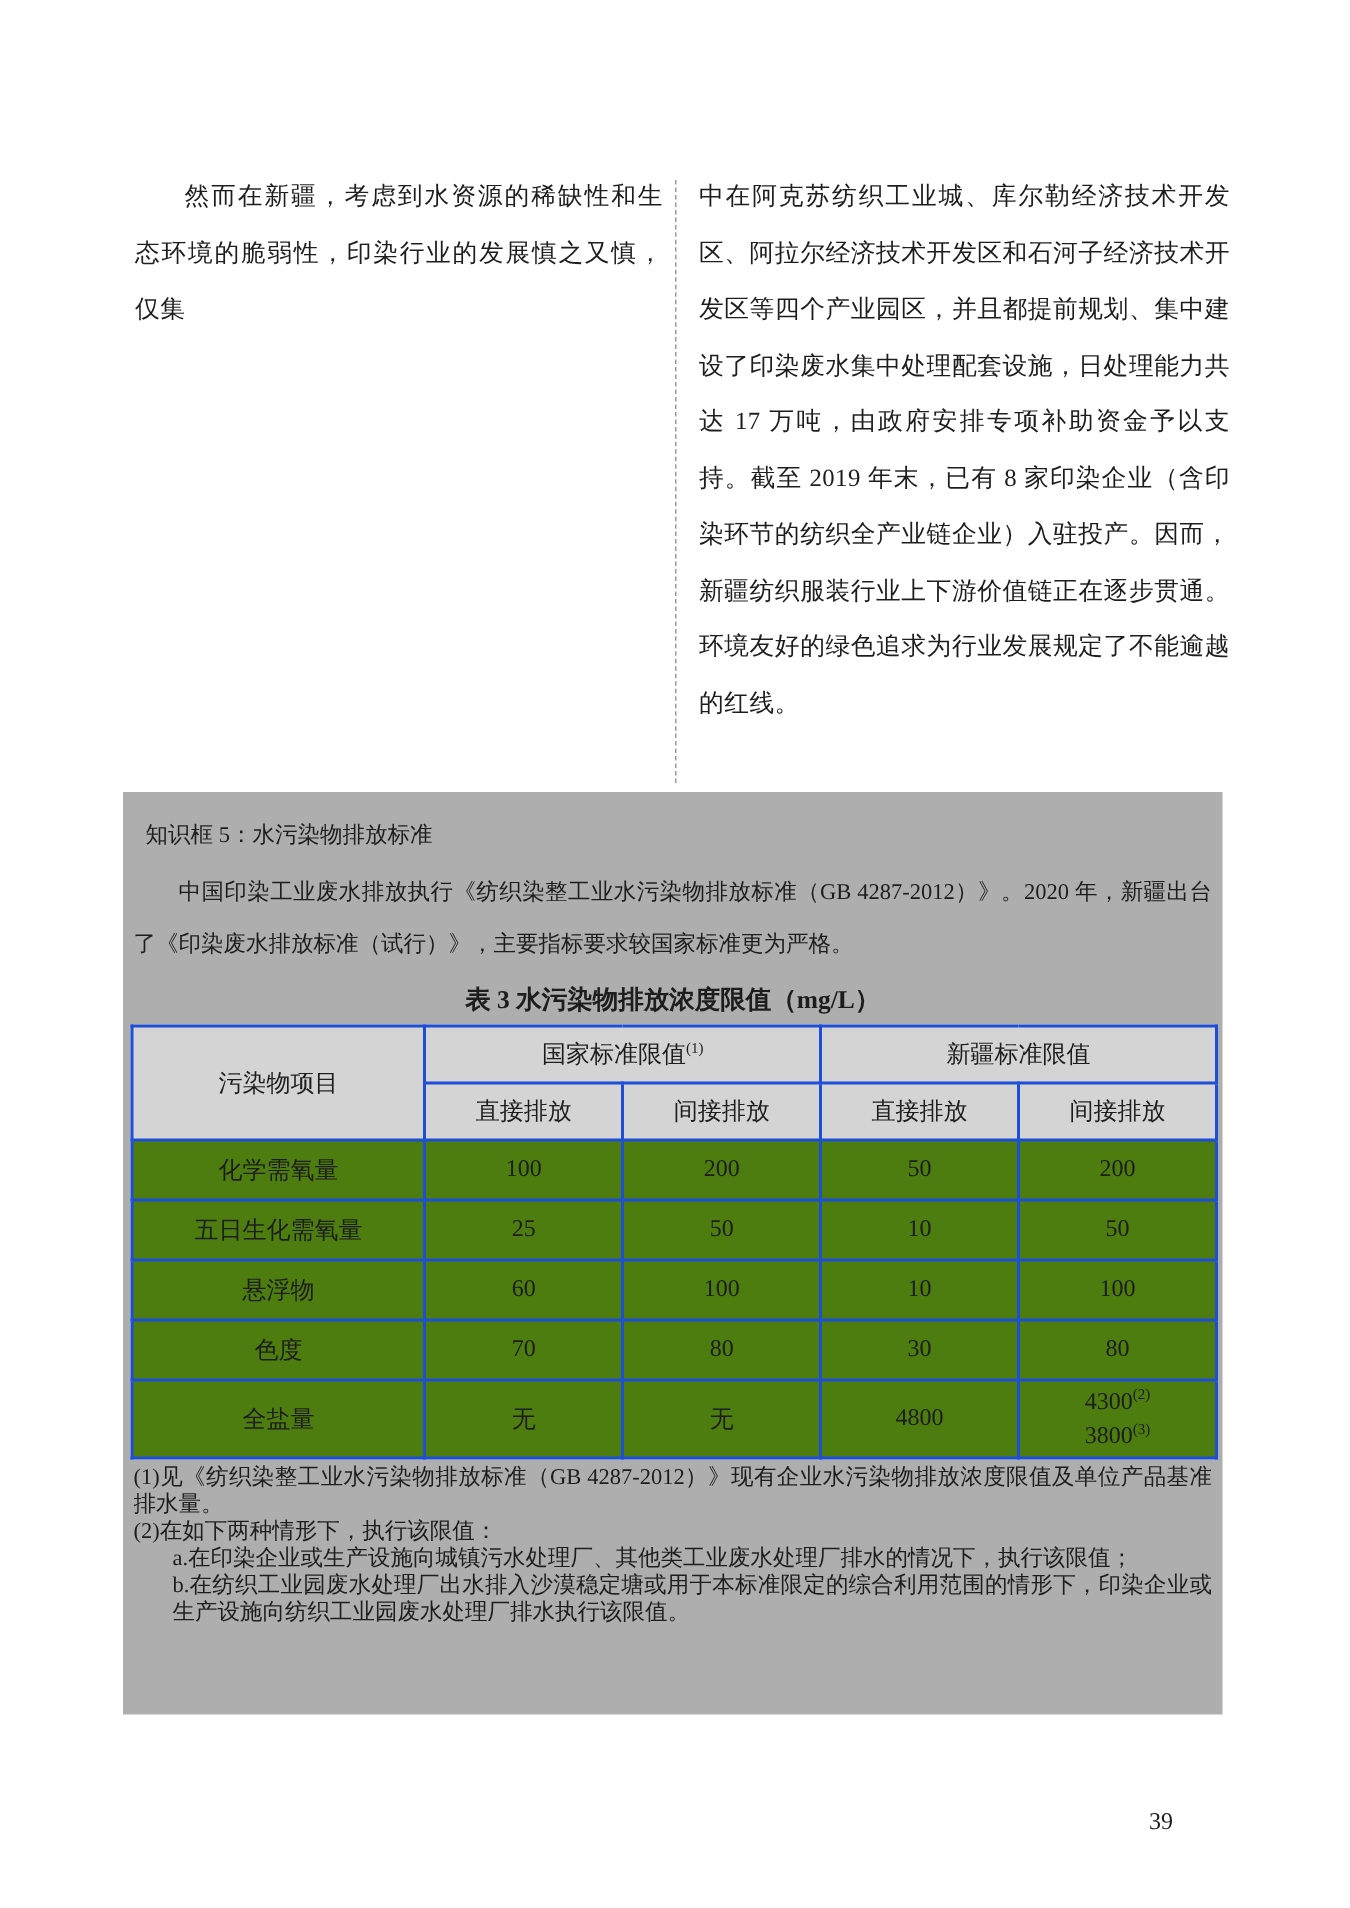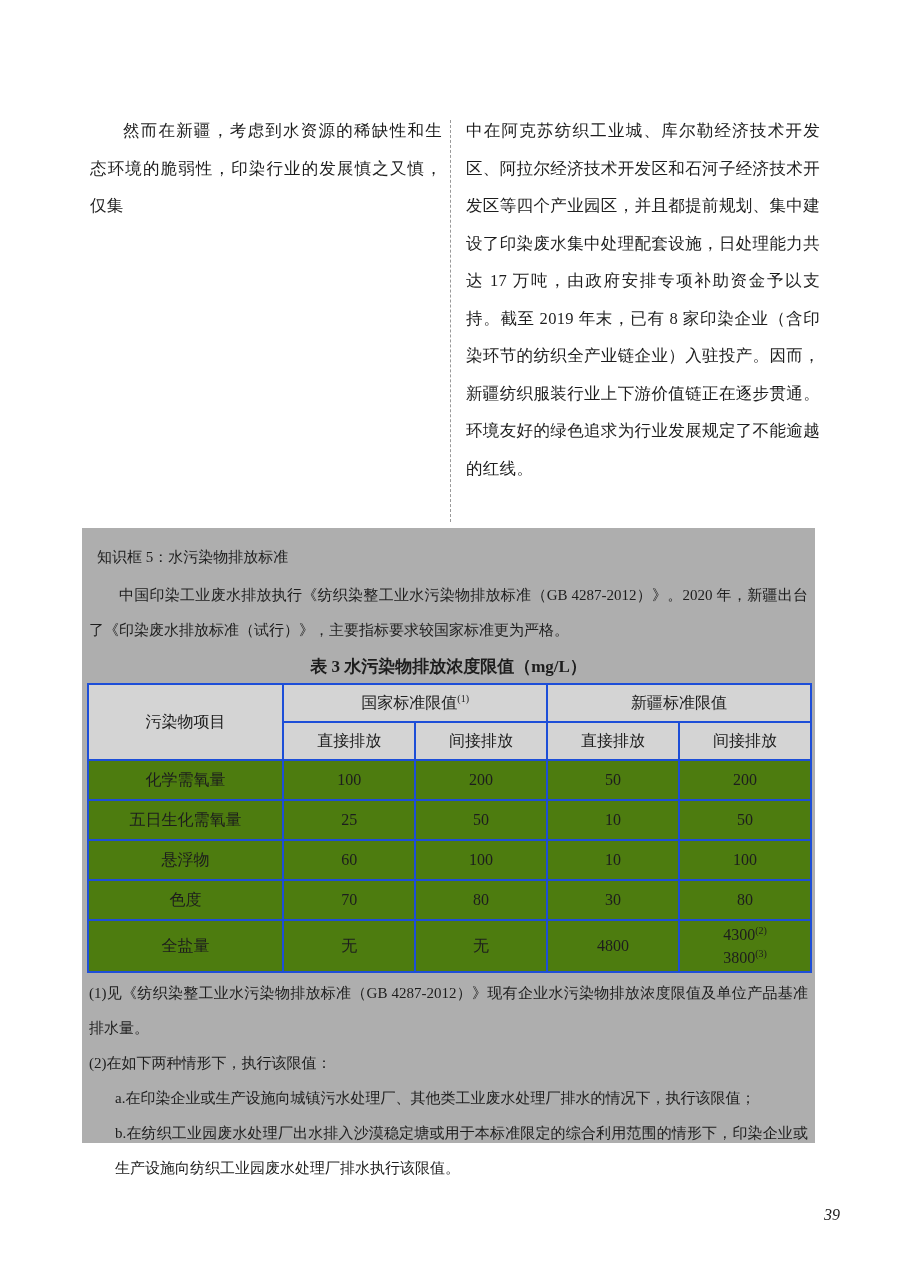--- a/index.html
+++ b/index.html
@@ -75,30 +75,29 @@
   table.limits tr.tall td { height: 50px; }
   table.limits col.c-name { width: 27%; }
   table.limits col.c-val  { width: 18.25%; }
   sup.fnref { font-size: 10px; vertical-align: super; line-height: 0; }
   .cell-lines div { line-height: 23px; }
   
   .footnotes { margin: 3px 2px 0 2px; }
   .fn {
     margin: 0;
     font-size: 15px;
-    line-height: 35px;
+    line-height: 18px;
     text-align: justify;
   }
   .fn-sub { padding-left: 26px; }
   
   .page-number {
     position: absolute;
-    left: 824px; top: 1206px;
+    left: 766px; top: 1206px;
     font-size: 16px;
-    font-style: italic;
   }
 </style>
 </head>
 <body>
 
 <div class="page">
 
   <div class="col-left">
     <p class="body-text indent">然而在新疆，考虑到水资源的稀缺性和生态环境的脆弱性，印染行业的发展慎之又慎，仅集</p>
   </div>

